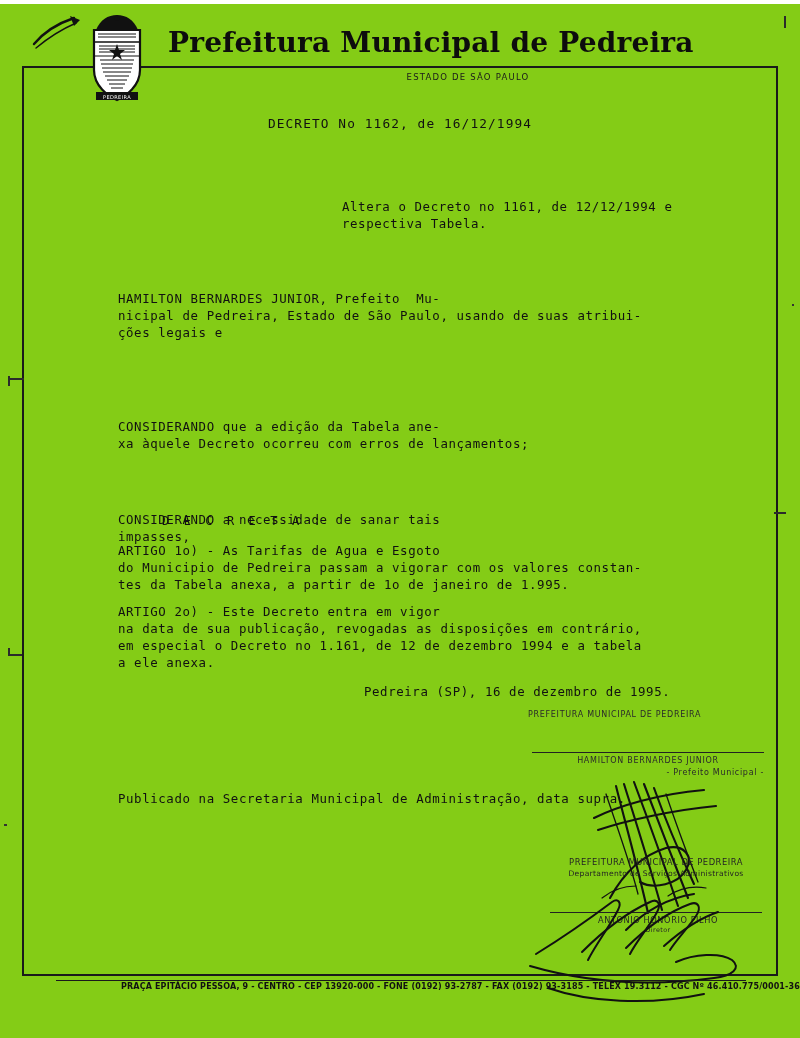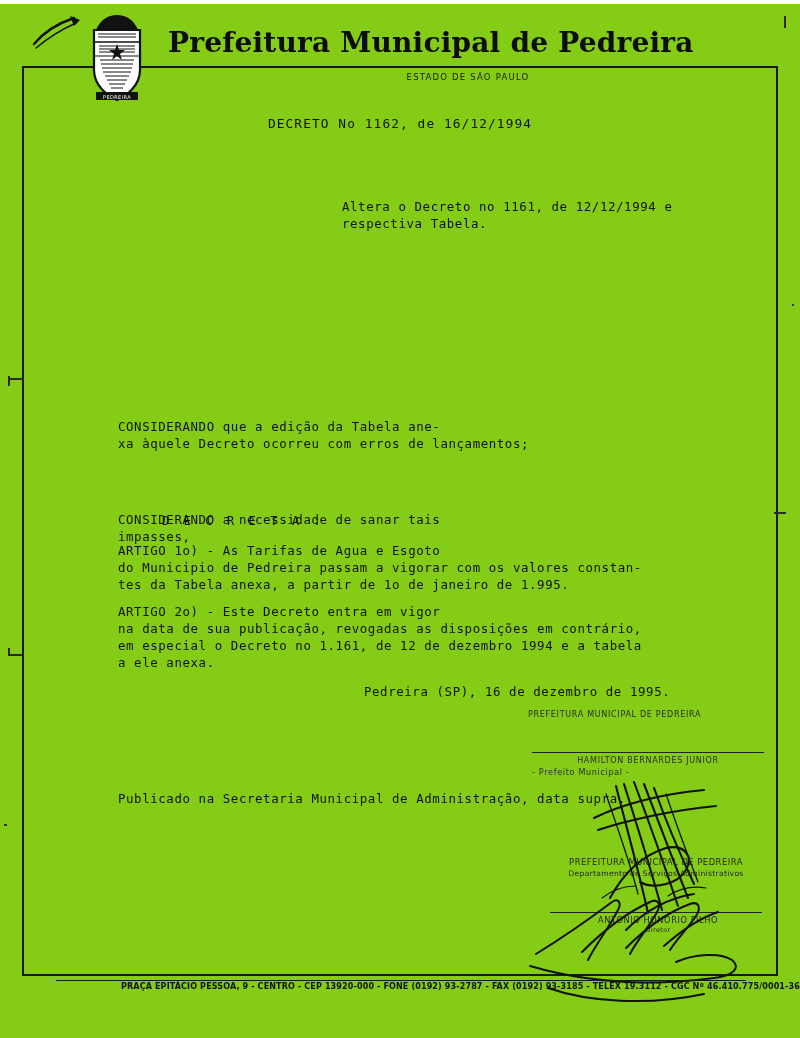--- a/index.html
+++ b/index.html
@@ -143,21 +143,21 @@
     text-align: center;
     font-family: "DejaVu Sans", sans-serif;
     font-size: 8px;
     letter-spacing: 0.7px;
     color: #2a2a2a;
   }
   .stamp1c {
     position: absolute;
     left: 510px; top: 700px;
     width: 232px;
-    text-align: left;
+    text-align: right;
     font-family: "DejaVu Sans", sans-serif;
     font-size: 8px;
     letter-spacing: 0.7px;
     color: #2a2a2a;
   }
 
   .stamp2 {
     position: absolute;
     left: 516px; top: 789px;
     width: 236px;
@@ -296,20 +296,23 @@
     <div id="subtitle">ESTADO DE SÃO PAULO</div>
   </div>
 
   <div id="doc">
 
     <div class="decreto-no">DECRETO No 1162, de 16/12/1994</div>
 
     <div class="txt ementa">Altera o Decreto no 1161, de 12/12/1994 e
 respectiva Tabela.</div>
 
+    <div class="txt p1">HAMILTON BERNARDES JUNIOR, Prefeito  Mu-
+nicipal de Pedreira, Estado de São Paulo, usando de suas atribui-
+ções legais e</div>
     <div class="txt p3">CONSIDERANDO que a edição da Tabela ane-
 xa àquele Decreto ocorreu com erros de lançamentos;</div>
     <div class="txt p4">CONSIDERANDO a necessidade de sanar tais
 impasses,</div>
 
     <div class="txt decreta">D E C R E T A :</div>
 
     <div class="txt a1">ARTIGO 1o) - As Tarifas de Agua e Esgoto
 do Municipio de Pedreira passam a vigorar com os valores constan-
 tes da Tabela anexa, a partir de 1o de janeiro de 1.995.</div>

